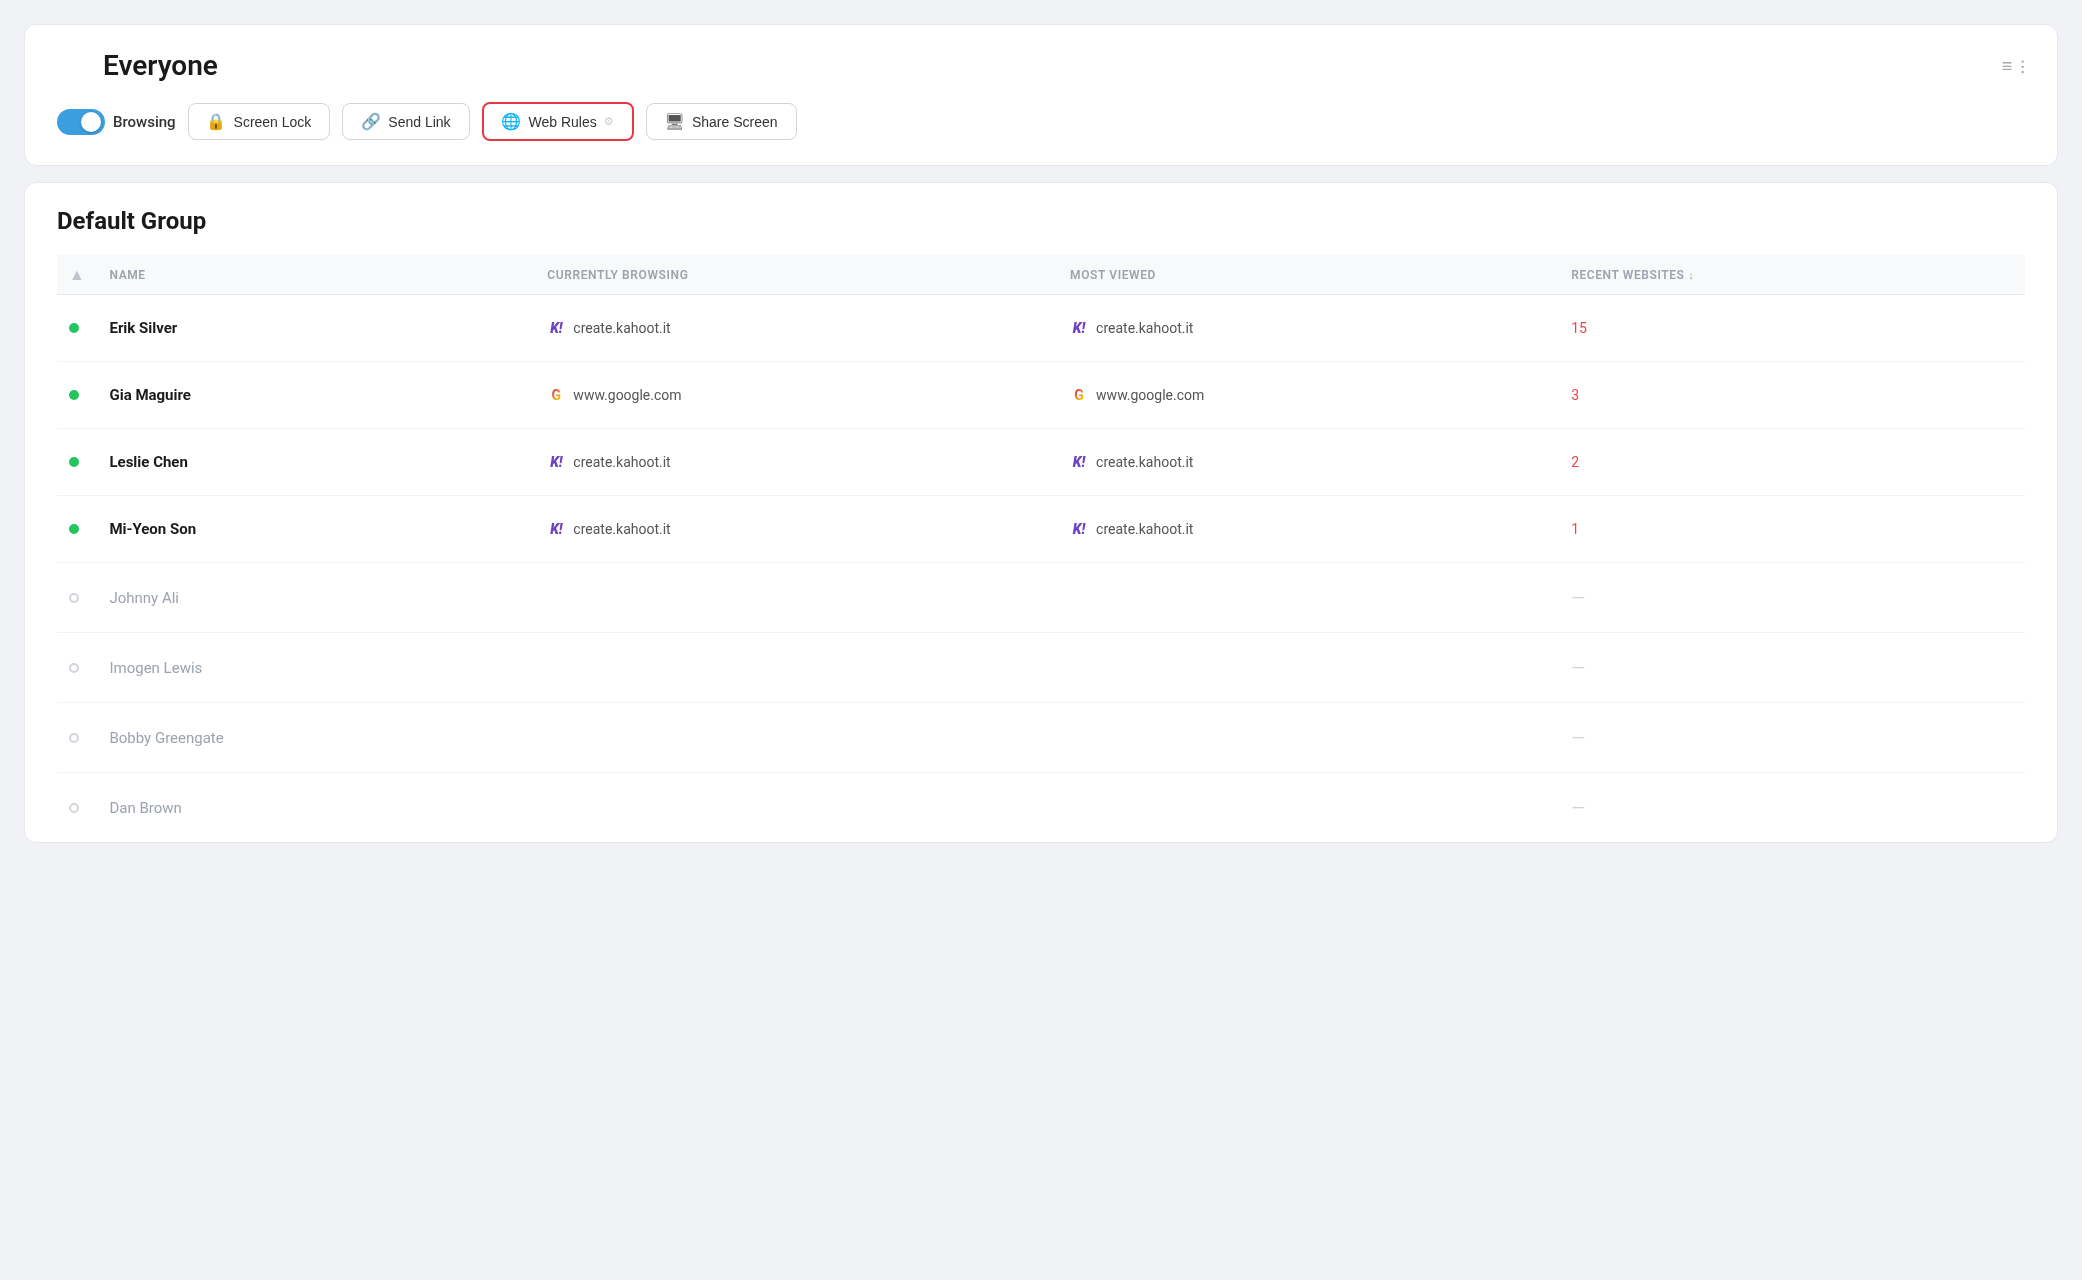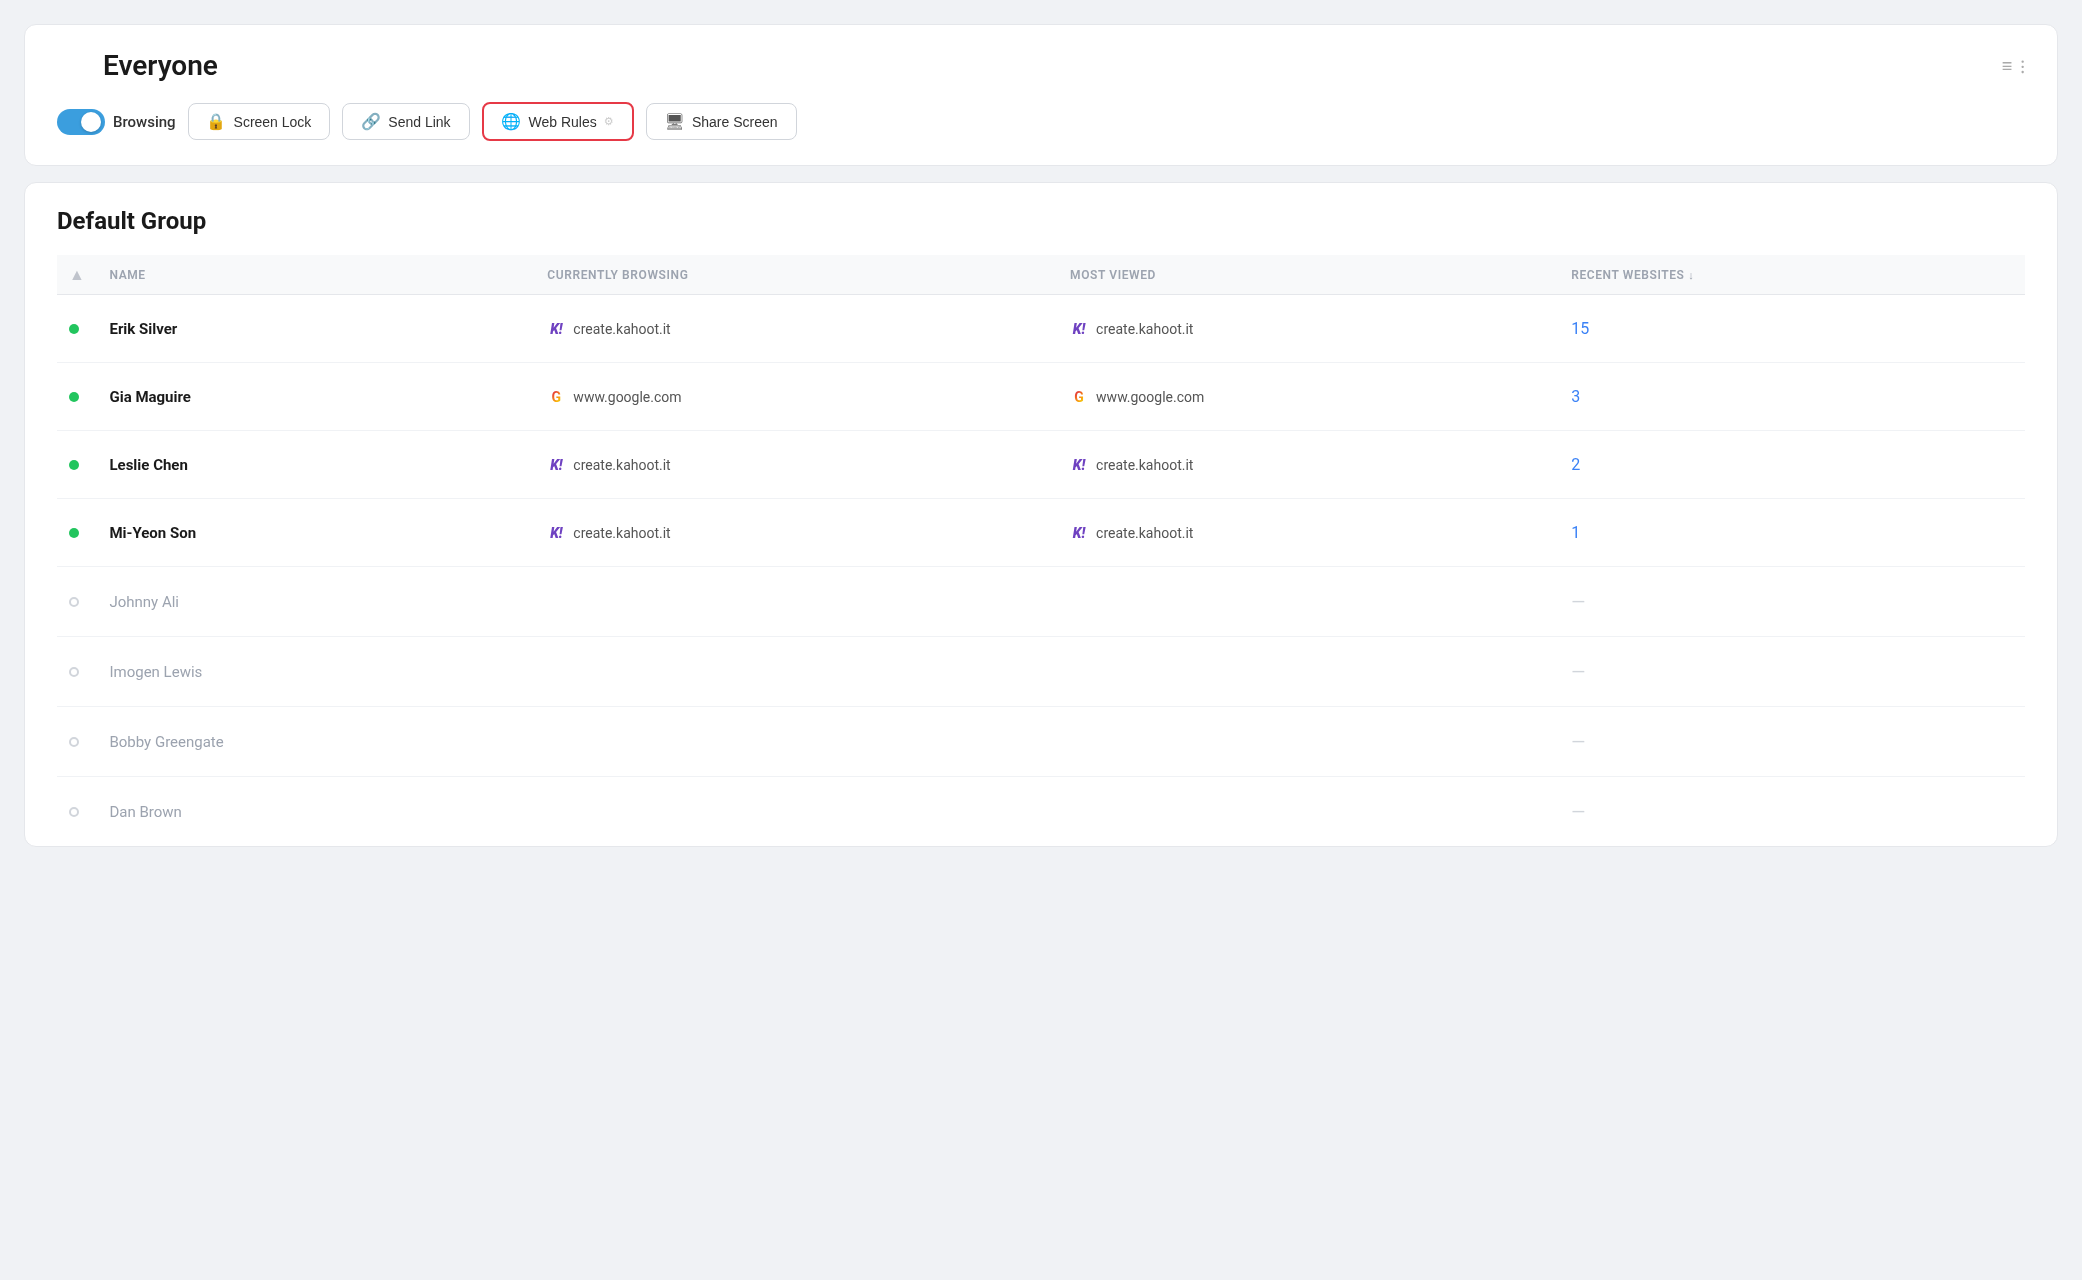--- a/index.html
+++ b/index.html
@@ -204,22 +204,22 @@
       font-weight: 700;
     }
 
     .kahoot-icon {
       color: #6f42c1;
       font-size: 13px;
       font-weight: 900;
     }
 
     .count-cell {
-      color: #3b82f6;
-      font-size: 16px;
+      color: #ef4444;
+      font-size: 14px;
     }
 
     .dash-cell {
       color: #d1d5db;
       font-size: 18px;
     }
 
     .sort-arrow {
       font-size: 11px;
       color: #9ca3af;

